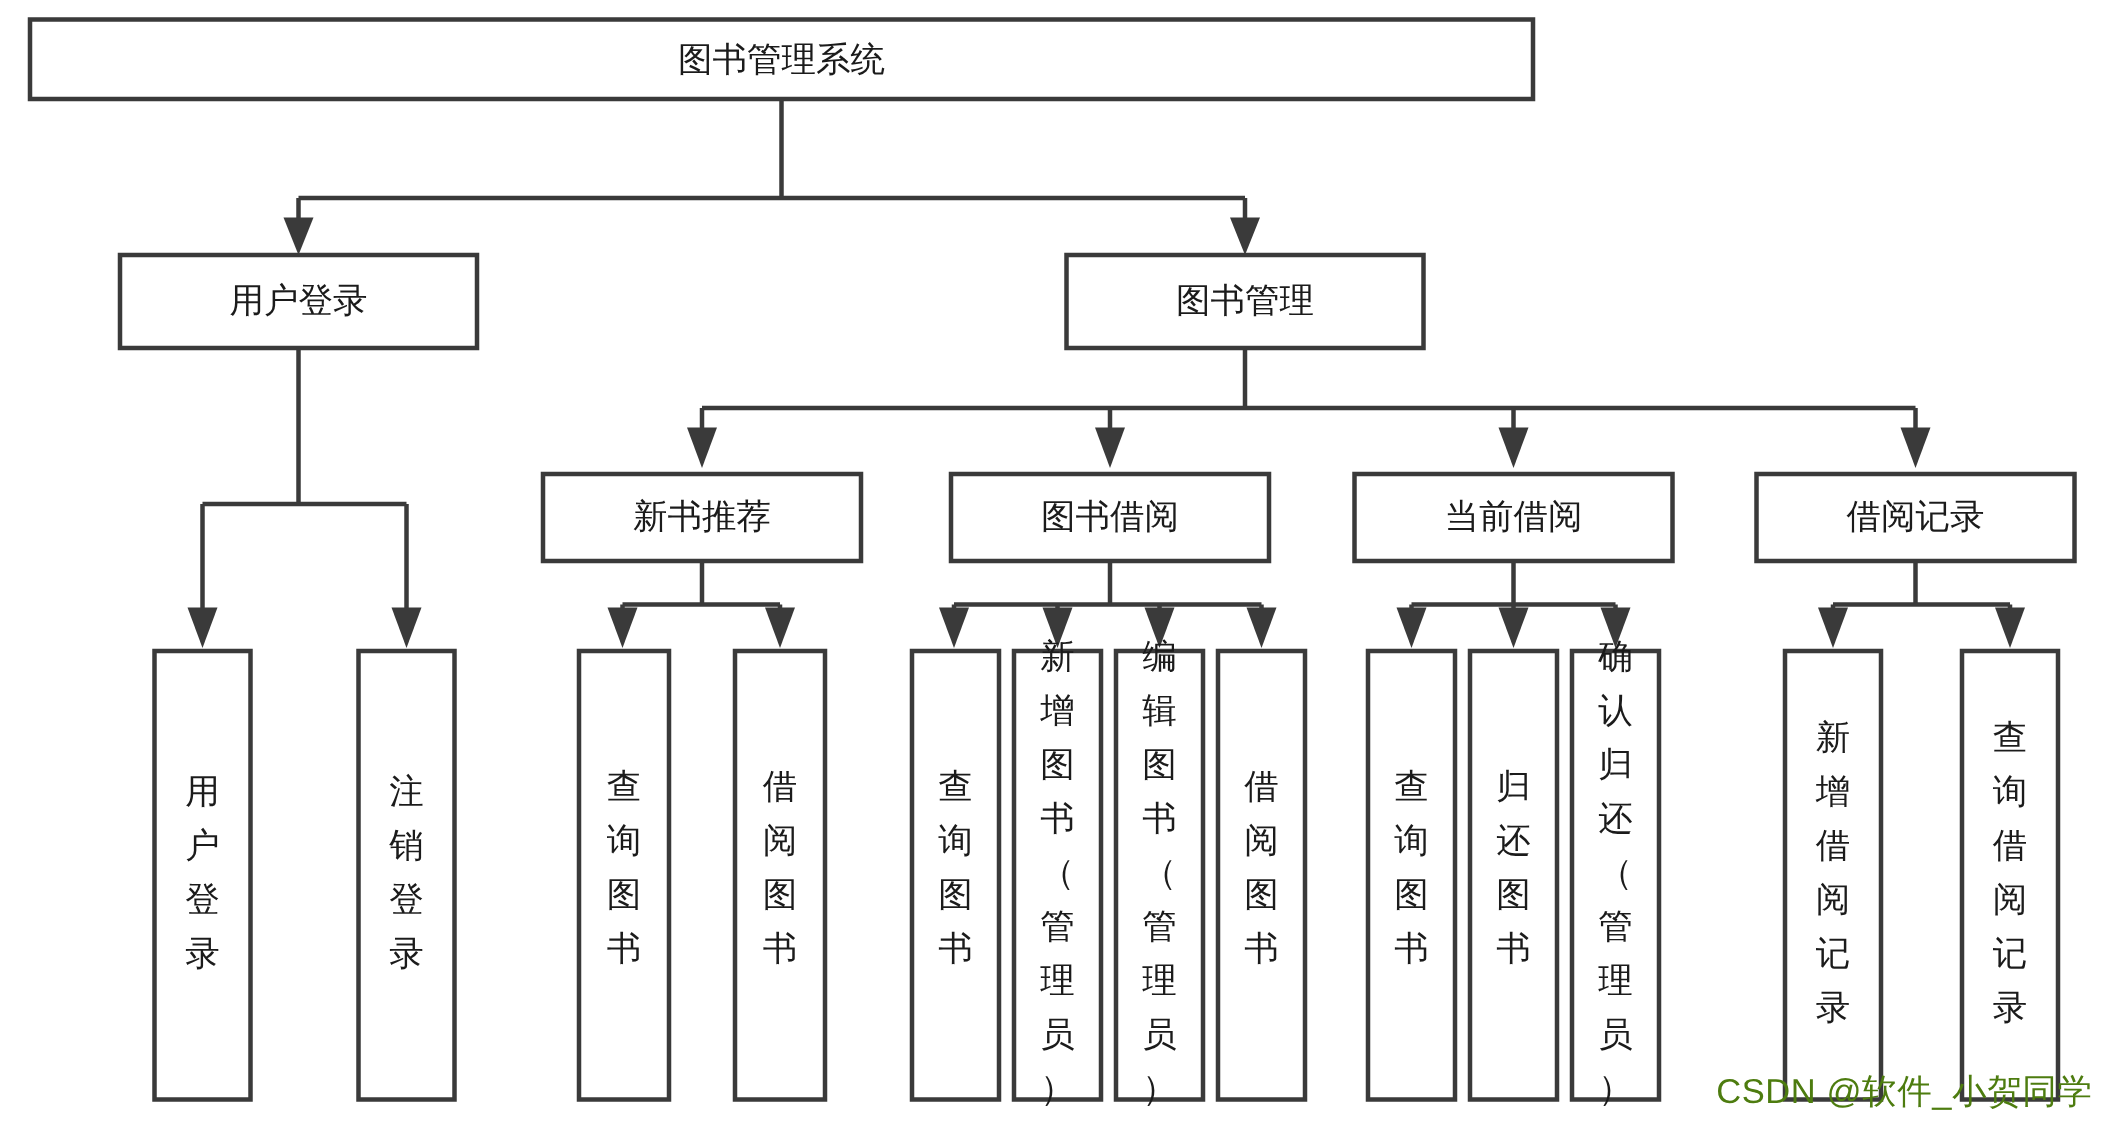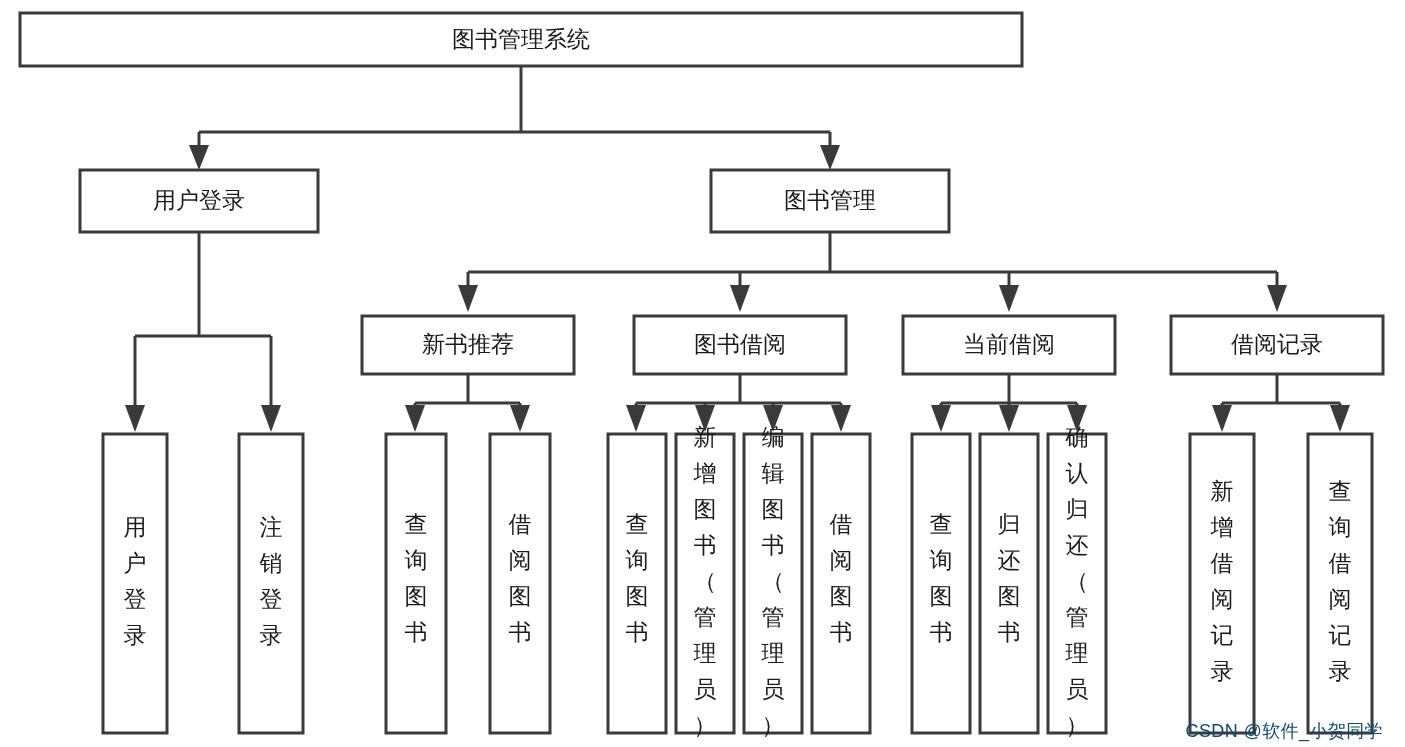--- a/index.html
+++ b/index.html
@@ -43,24 +43,24 @@
     stroke: #3a3a3a;
     stroke-width: 3;
     fill: none;
   }
   .arrow-head {
     fill: #3a3a3a;
     stroke: none;
   }
   .watermark {
     position: absolute;
-    right: 22px;
+    right: 10px;
     bottom: 4px;
-    color: #0c4a6e;
-    font-size: 18px;
+    color: #4d7c0f;
+    font-size: 23px;
     font-family: "Liberation Sans", "DejaVu Sans", sans-serif;
     letter-spacing: 0.4px;
     white-space: nowrap;
     user-select: none;
   }
 </style>
 </head>
 <body>
 
 <svg id="diagram" viewBox="0 0 1405 747">

